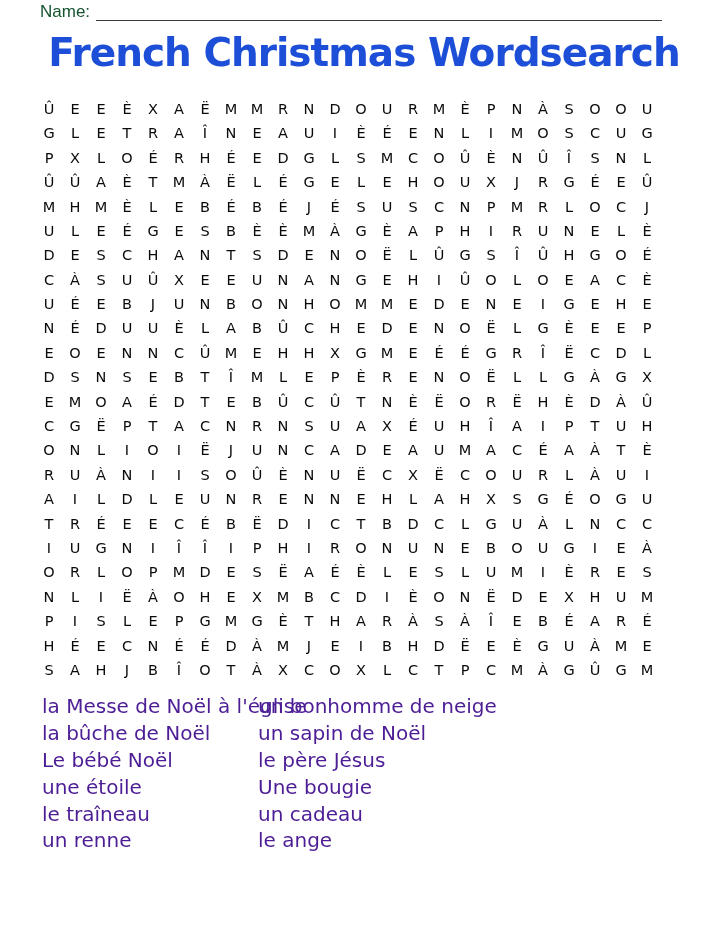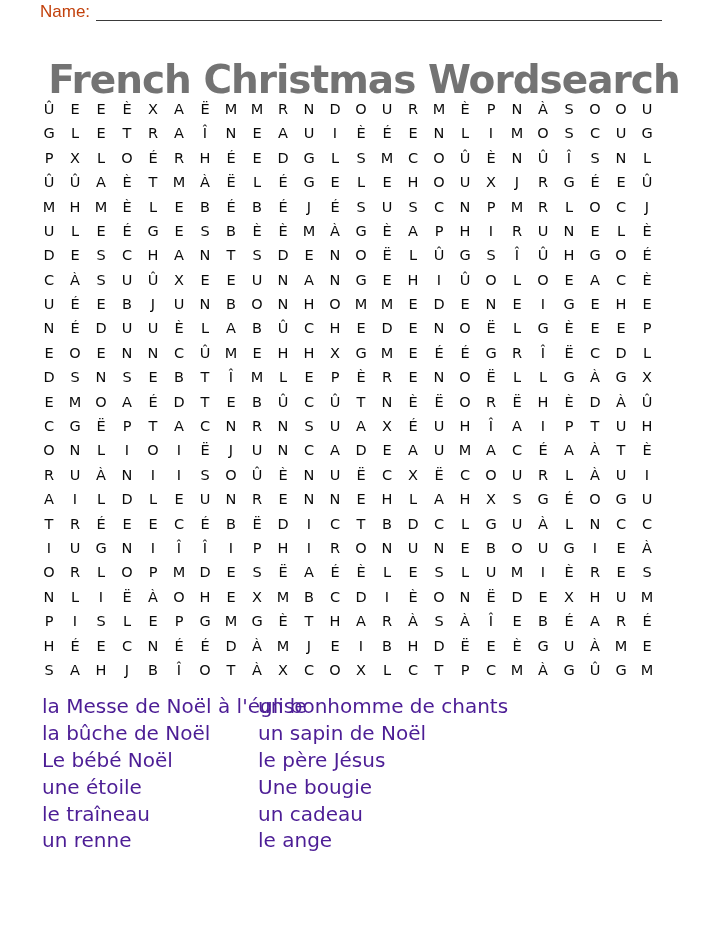--- a/index.html
+++ b/index.html
@@ -17,41 +17,40 @@
     position: absolute;
     top: 2px;
     left: 40px;
     width: 622px;
     display: flex;
     align-items: flex-end;
   }
   .name-label {
     font-family: "Liberation Sans", sans-serif;
     font-size: 17px;
-    color: #c2410c;
+    color: #14532d;
     line-height: 19px;
     white-space: nowrap;
   }
   .name-line {
     flex: 1;
     height: 17px;
     margin-left: 6px;
     border-bottom: 1.6px solid #3a3a3a;
   }
   .title {
     position: absolute;
     top: 30px;
     left: 0;
     width: 100%;
     text-align: center;
     font-size: 39px;
     font-weight: bold;
     letter-spacing: -1px;
-    color: #737373;
-    margin-top: 27px;
+    color: #1d4ed8;
   }
   .grid {
     position: absolute;
     left: 36px;
     top: 97px;
     display: grid;
     grid-template-columns: repeat(24, 26px);
     grid-auto-rows: 24.4px;
   }
   .cell {
@@ -674,21 +673,21 @@
   <div class="words">
     <div class="word-col word-col-1">
         <div class="word">la Messe de Noël à l'église</div>
         <div class="word">la bûche de Noël</div>
         <div class="word">Le bébé Noël</div>
         <div class="word">une étoile</div>
         <div class="word">le traîneau</div>
         <div class="word">un renne</div>
       </div>
     <div class="word-col word-col-2">
-        <div class="word">un bonhomme de chants</div>
+        <div class="word">un bonhomme de neige</div>
         <div class="word">un sapin de Noël</div>
         <div class="word">le père Jésus</div>
         <div class="word">Une bougie</div>
         <div class="word">un cadeau</div>
         <div class="word">le ange</div>
       </div>
   </div>
 
 </div>
 

